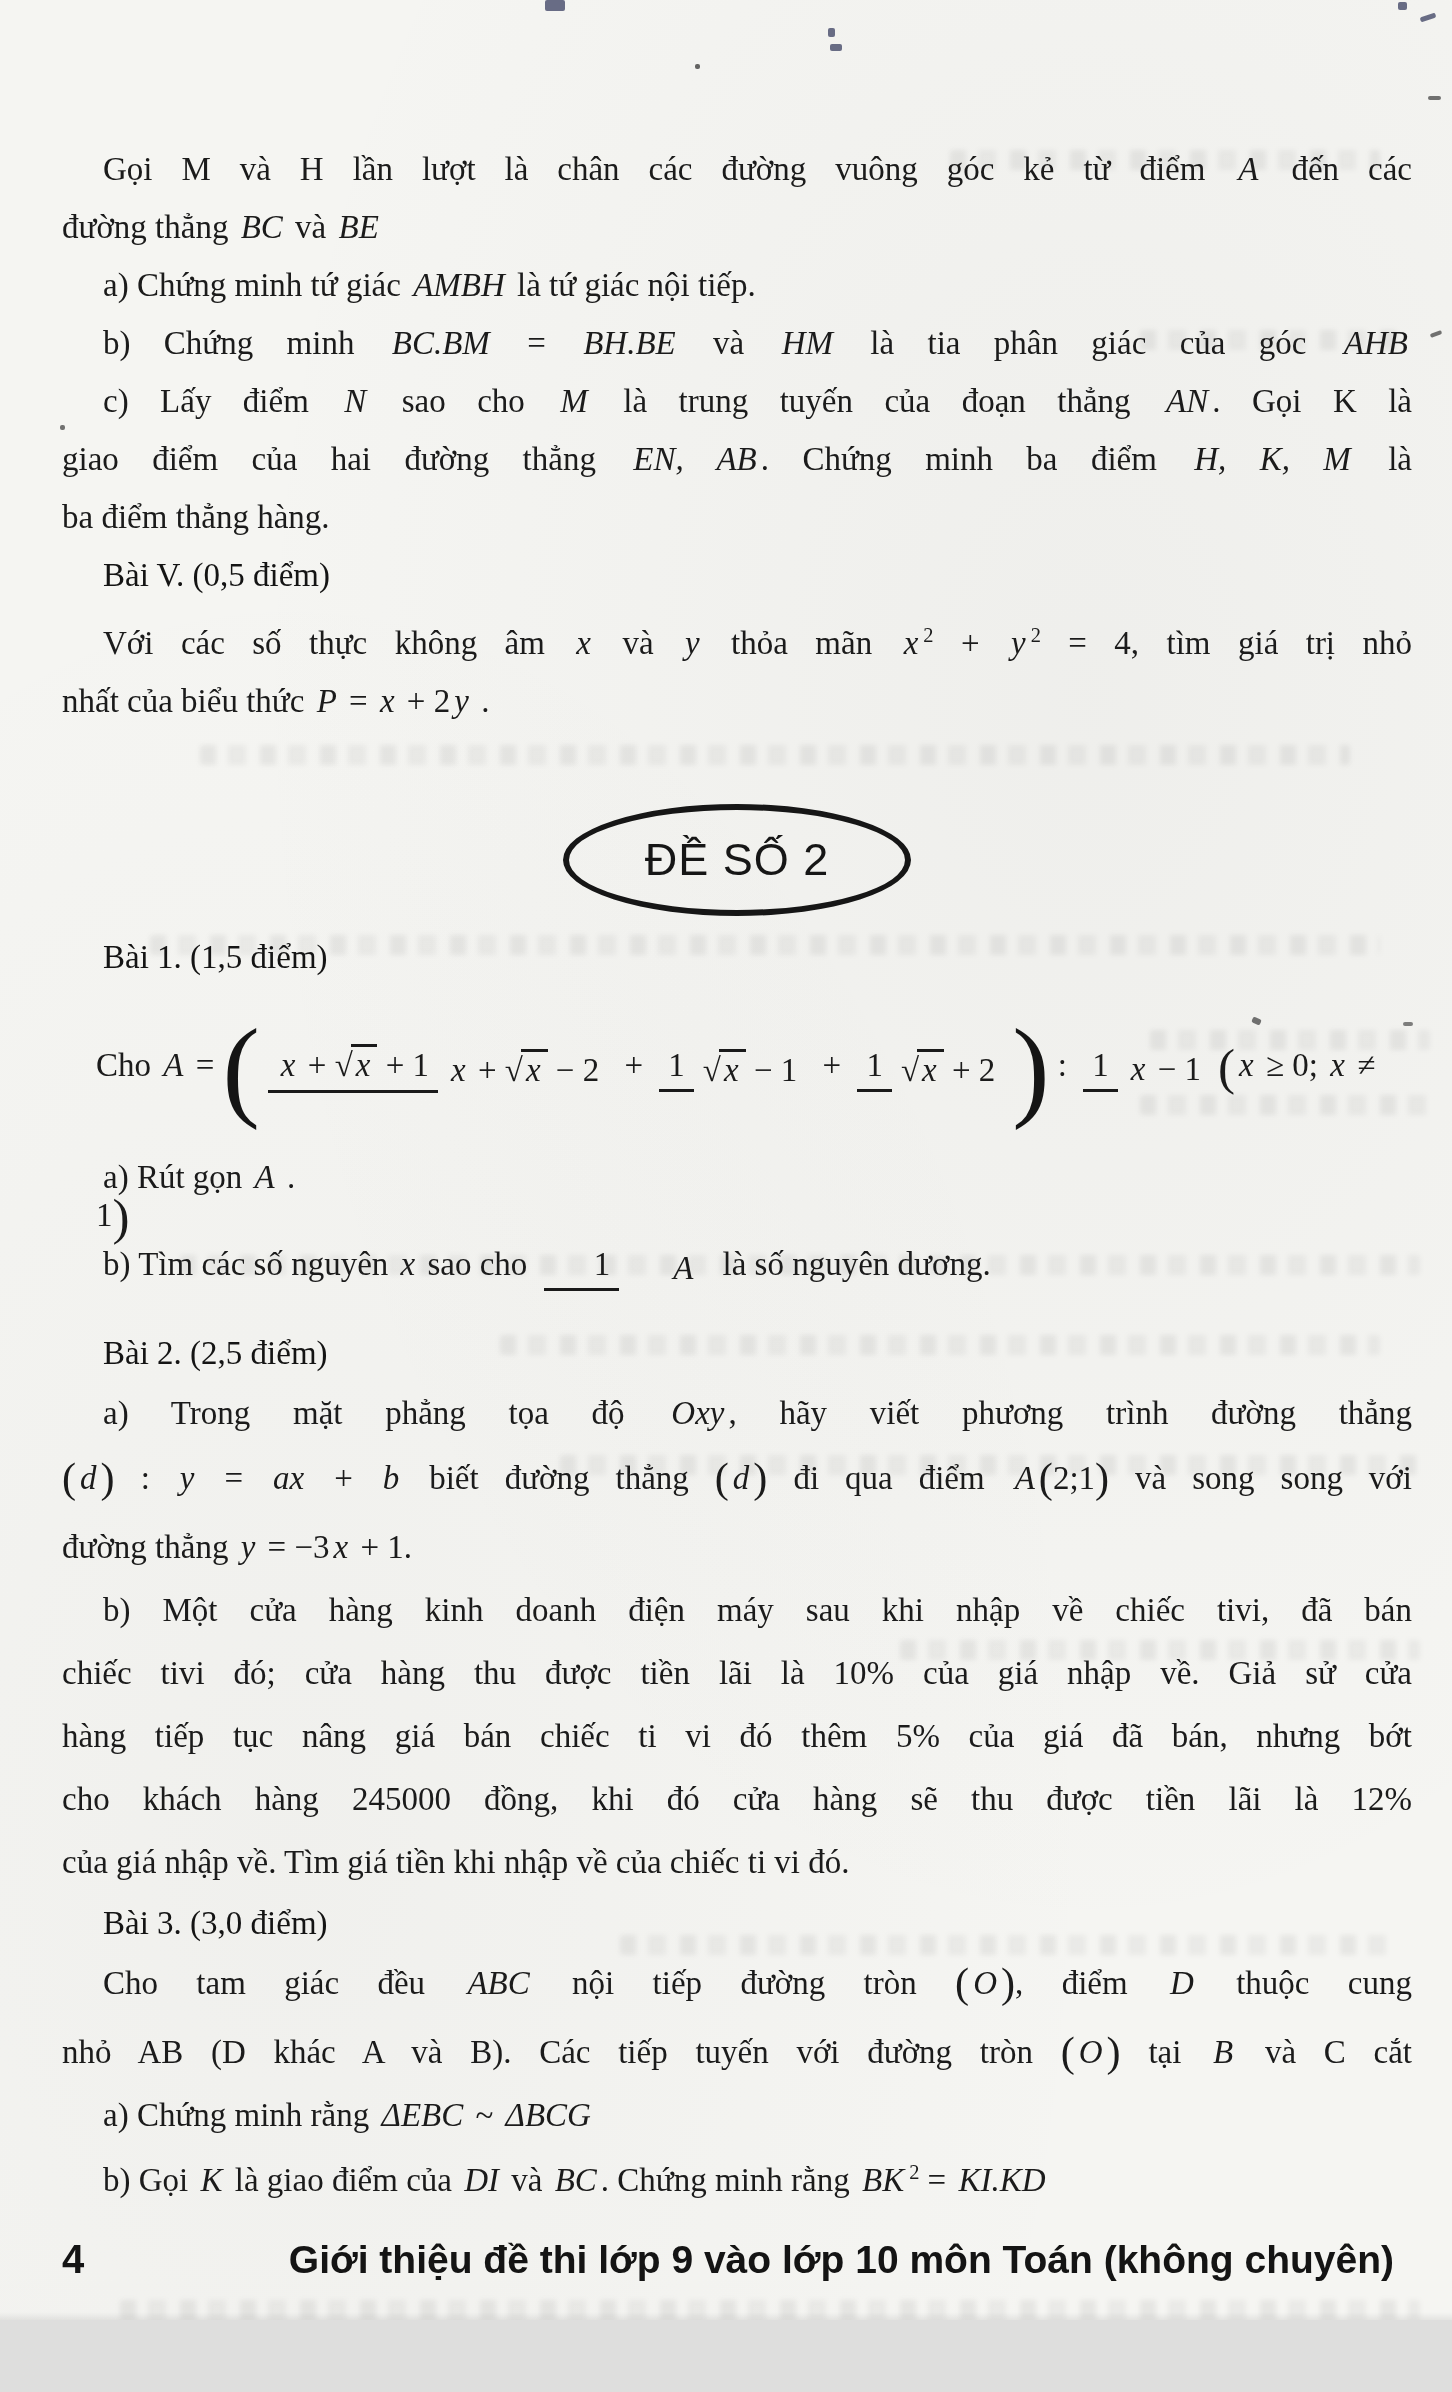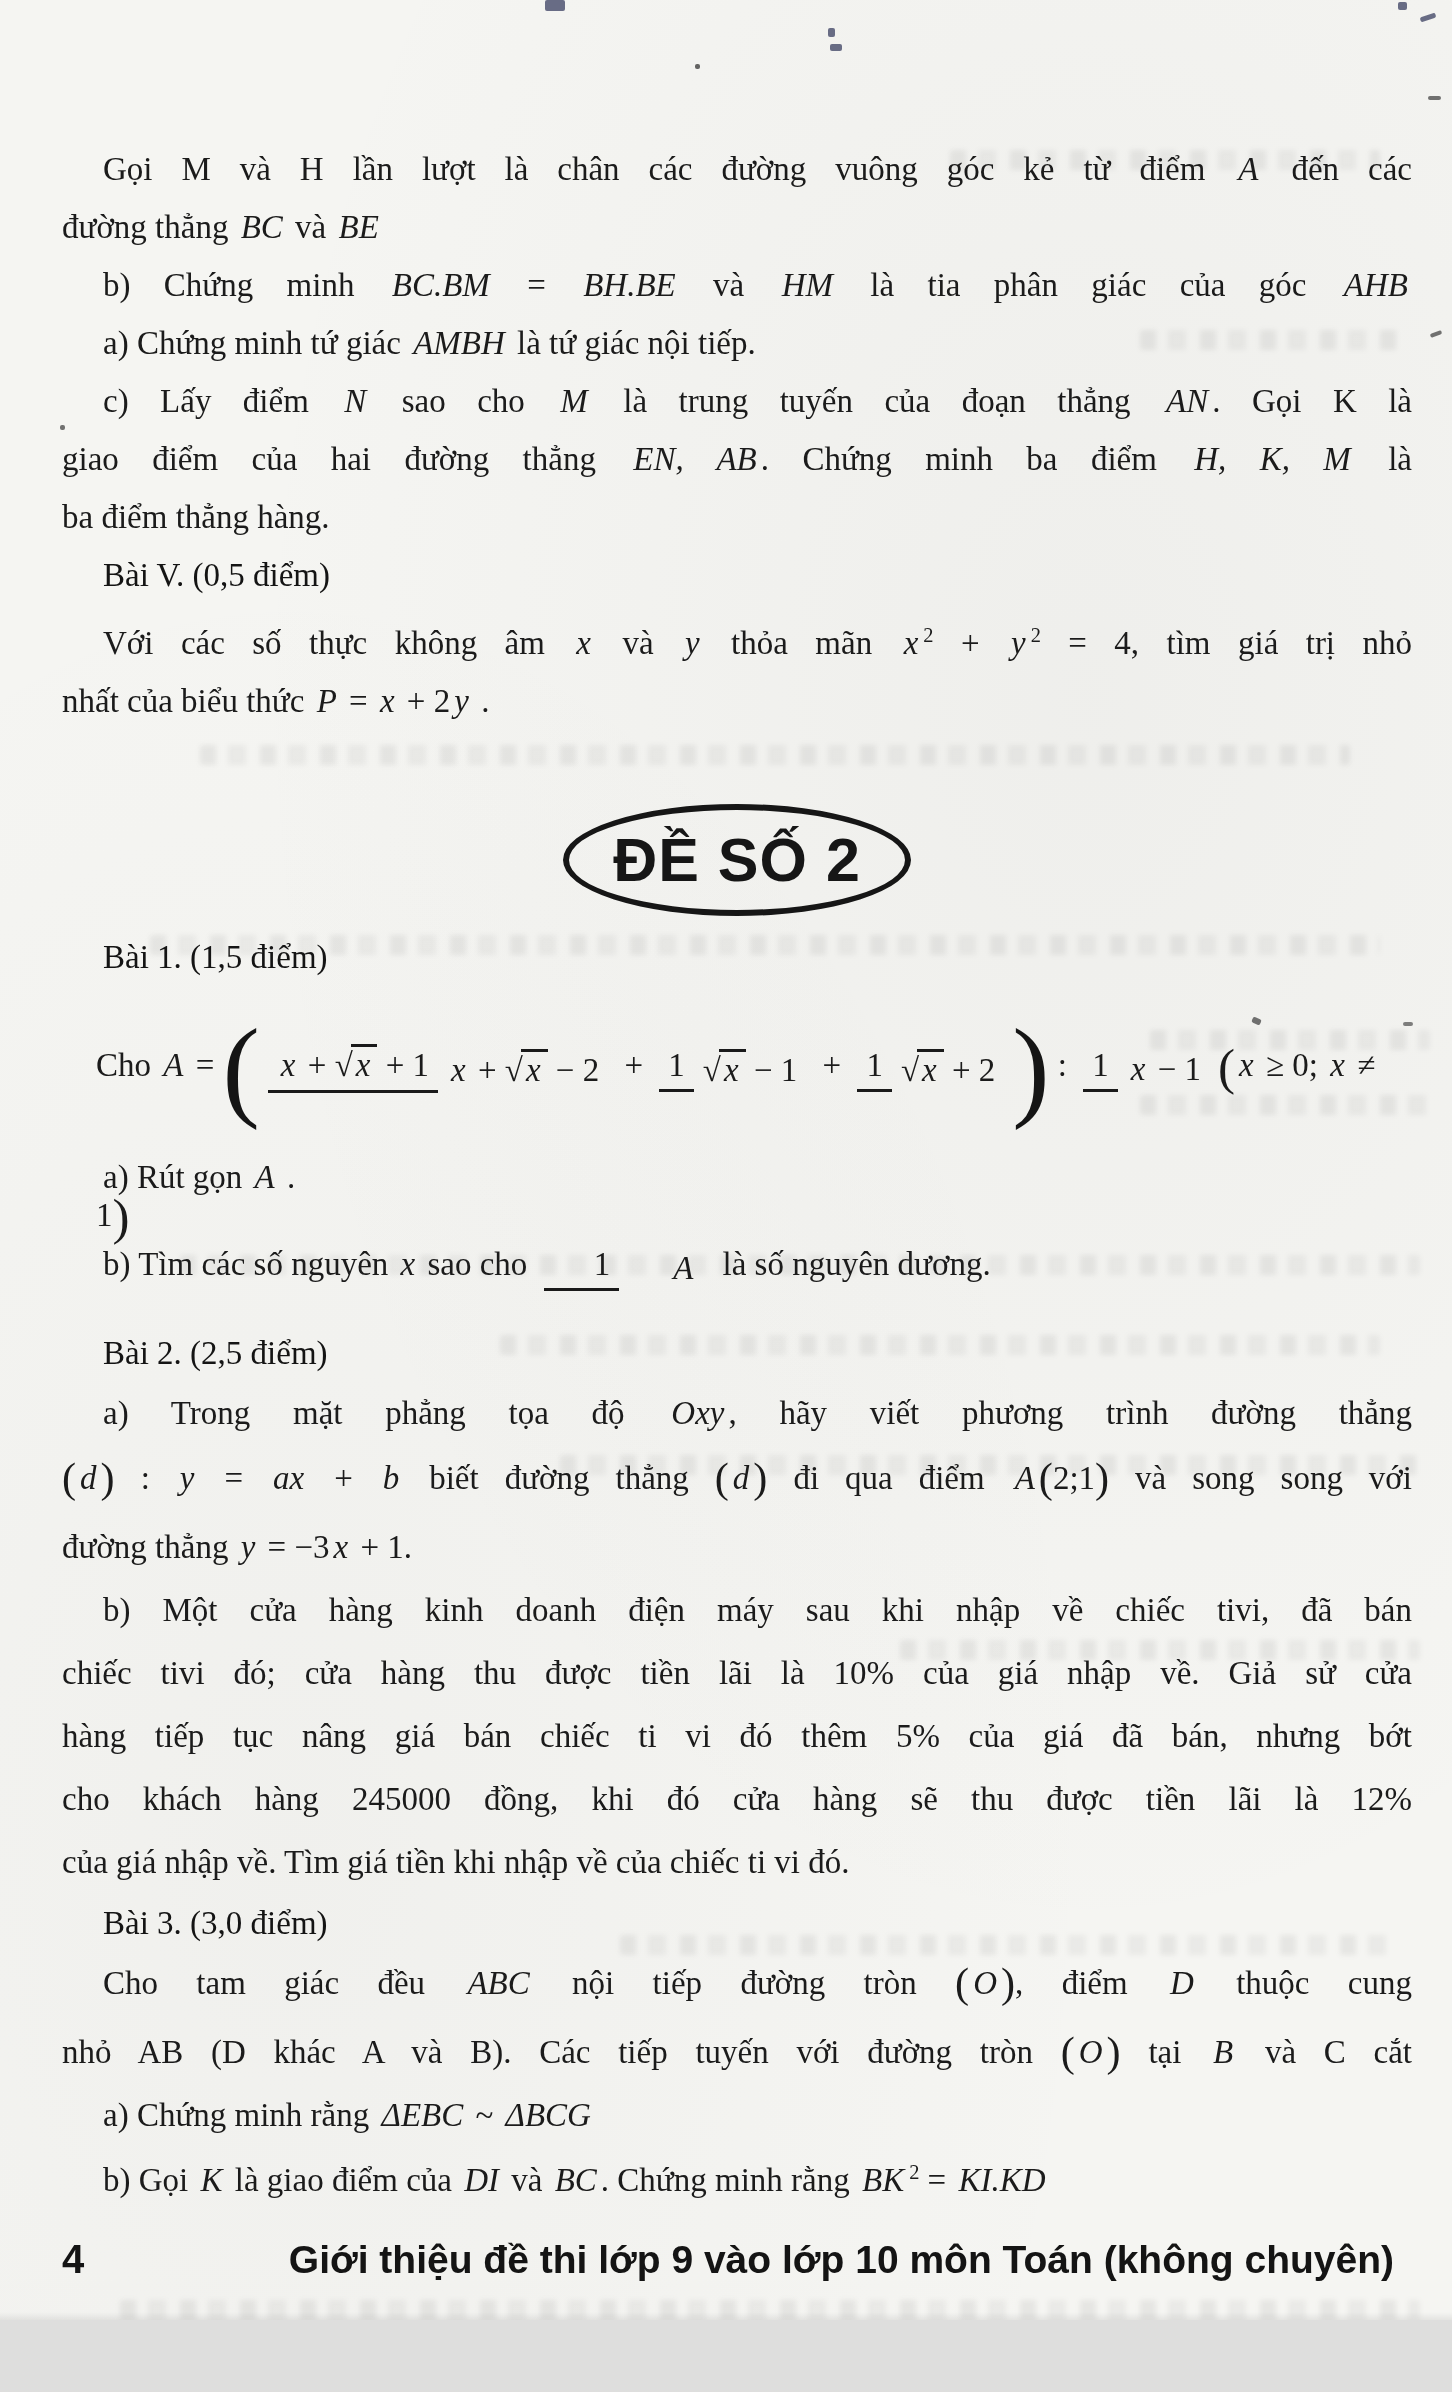--- a/index.html
+++ b/index.html
@@ -50,21 +50,21 @@
   .fr-line { height:100px; line-height:100px; }
 
   .oval-badge {
     width:348px; height:112px;
     border:6px solid #161616; border-radius:50%;
     margin:74px auto 0;
     display:flex; align-items:center; justify-content:center;
   }
   .oval-badge span {
     font-family:"Liberation Sans","DejaVu Sans",sans-serif;
-    font-weight:bold; font-size:61px; letter-spacing:1px; color:#161616;
+    font-weight:normal; font-size:45px; letter-spacing:1px; color:#161616;
   }
 
   .footer {
     display:flex; align-items:baseline;
     margin-top:22px; height:50px; line-height:50px;
     font-family:"Liberation Sans","DejaVu Sans",sans-serif; font-weight:bold; color:#141414;
   }
   .footer .pnum   { font-size:40px; }
   .footer .btitle { font-size:39px; margin-left:auto; margin-right:18px; }
 
@@ -105,22 +105,22 @@
   <div class="spk" style="left:1428px;top:96px;width:13px;height:4px;background:#444;"></div>
   <div class="spk" style="left:1430px;top:332px;width:12px;height:4px;background:#444;transform:rotate(-20deg);"></div>
   <div class="spk" style="left:60px;top:425px;width:5px;height:5px;background:#444;"></div>
   <div class="spk" style="left:1252px;top:1018px;width:9px;height:6px;background:#444;transform:rotate(25deg);"></div>
   <div class="spk" style="left:1403px;top:1022px;width:10px;height:4px;background:#555;"></div>
 
   <div class="content">
 
     <div class="ln j ind mtop"><span class="seg">Gọi M và H lần lượt là chân các đường vuông góc kẻ từ điểm </span><span class="seg seg-m">A</span><span class="seg"> đến các</span></div>
     <div class="ln"><span class="seg">đường thẳng </span><span class="seg seg-m">BC</span><span class="seg"> và </span><span class="seg seg-m">BE</span></div>
+    <div class="ln ind"><span class="seg">a) Chứng minh tứ giác </span><span class="seg seg-m">AMBH</span><span class="seg"> là tứ giác nội tiếp.</span></div>
     <div class="ln j ind"><span class="seg">b) Chứng minh </span><span class="seg seg-m">BC.BM</span><span class="seg"> = </span><span class="seg seg-m">BH.BE</span><span class="seg"> và </span><span class="seg seg-m">HM</span><span class="seg"> là tia phân giác của góc </span><span class="seg seg-m">AHB</span></div>
-    <div class="ln ind"><span class="seg">a) Chứng minh tứ giác </span><span class="seg seg-m">AMBH</span><span class="seg"> là tứ giác nội tiếp.</span></div>
     <div class="ln j ind"><span class="seg">c) Lấy điểm </span><span class="seg seg-m">N</span><span class="seg"> sao cho </span><span class="seg seg-m">M</span><span class="seg"> là trung tuyến của đoạn thẳng </span><span class="seg seg-m">AN</span><span class="seg">. Gọi K là</span></div>
     <div class="ln j"><span class="seg">giao điểm của hai đường thẳng </span><span class="seg seg-m">EN, AB</span><span class="seg">. Chứng minh ba điểm </span><span class="seg seg-m">H, K, M</span><span class="seg"> là</span></div>
     <div class="ln"><span class="seg">ba điểm thẳng hàng.</span></div>
     <div class="ln hd ind">Bài V. (0,5 điểm)</div>
     <div class="ln j ind m10"><span class="seg">Với các số thực không âm </span><span class="seg seg-m">x</span><span class="seg"> và </span><span class="seg seg-m">y</span><span class="seg"> thỏa mãn </span><span class="seg seg-m">x</span><span class="seg seg-sup">2</span><span class="seg"> + </span><span class="seg seg-m">y</span><span class="seg seg-sup">2</span><span class="seg"> = 4, tìm giá trị nhỏ</span></div>
     <div class="ln"><span class="seg">nhất của biểu thức </span><span class="seg seg-m">P</span><span class="seg"> = </span><span class="seg seg-m">x</span><span class="seg"> + 2</span><span class="seg seg-m">y</span><span class="seg"> .</span></div>
 
     <div class="oval-badge">
       <span>ĐỀ SỐ 2</span>
     </div>

